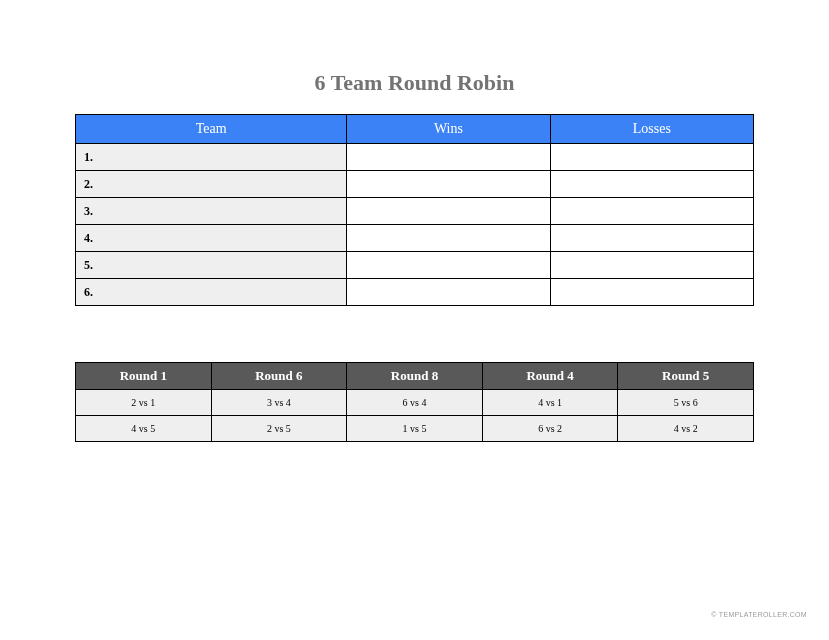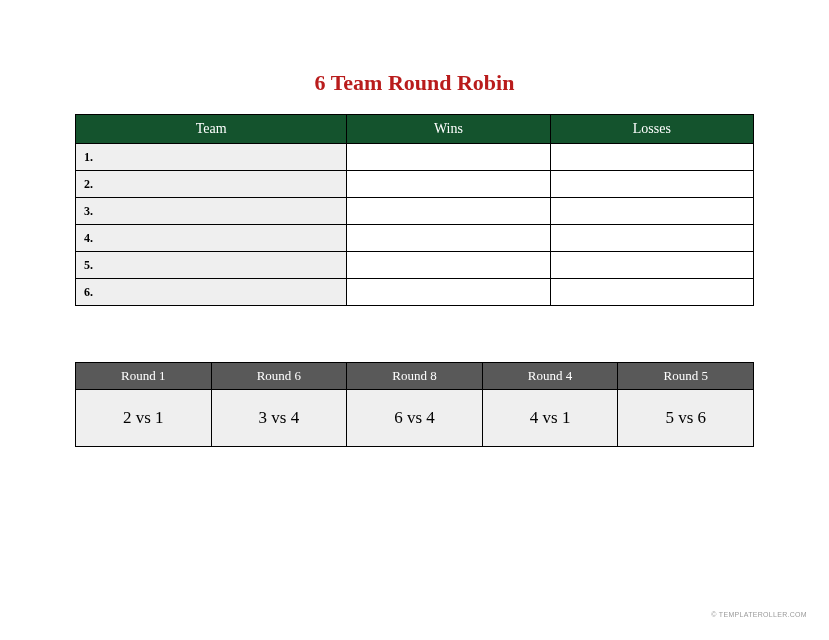--- a/index.html
+++ b/index.html
@@ -11,31 +11,31 @@
       padding: 0;
     }
     .page {
       padding: 70px 75px 0 75px;
     }
     h1.title {
       text-align: center;
       font-weight: bold;
       font-size: 22px;
       margin-bottom: 18px;
-      color: #b91c1c;
+      color: #737373;
     }
     table {
       border-collapse: collapse;
       width: 100%;
     }
     .standings {
       margin-bottom: 56px;
     }
     .standings th {
-      background: #14532d;
+      background: #3b82f6;
       color: #ffffff;
       font-weight: normal;
       font-family: "Times New Roman", Times, serif;
       font-size: 14px;
       padding: 6px 8px;
       border: 1px solid #000;
       text-align: center;
     }
     .standings td {
       border: 1px solid #000;
@@ -49,31 +49,31 @@
       width: 40%;
     }
     .standings td.wins-cell,
     .standings td.losses-cell {
       background: #ffffff;
       width: 30%;
     }
     .schedule th {
       background: #595959;
       color: #ffffff;
-      font-weight: normal;
+      font-weight: bold;
       font-size: 13px;
       padding: 5px 6px;
       border: 1px solid #000;
       text-align: center;
       width: 20%;
     }
     .schedule td {
       border: 1px solid #000;
-      padding: 18px 6px;
-      font-size: 17px;
+      padding: 3px 6px;
+      font-size: 10px;
       text-align: center;
       background: #efefef;
       height: 26px;
       font-family: Liberation Serif, serif;
     }
     .footer {
       position: absolute;
       bottom: 22px;
       right: 22px;
       font-family: Arial, sans-serif;
@@ -141,17 +141,24 @@
       </tr>
     </thead>
     <tbody>
       <tr>
         <td>2 vs 1</td>
         <td>3 vs 4</td>
         <td>6 vs 4</td>
         <td>4 vs 1</td>
         <td>5 vs 6</td>
       </tr>
+      <tr>
+        <td>4 vs 5</td>
+        <td>2 vs 5</td>
+        <td>1 vs 5</td>
+        <td>6 vs 2</td>
+        <td>4 vs 2</td>
+      </tr>
     </tbody>
   </table>
 </div>
 
 <div class="footer">© TEMPLATEROLLER.COM</div>
 
 </body></html>

